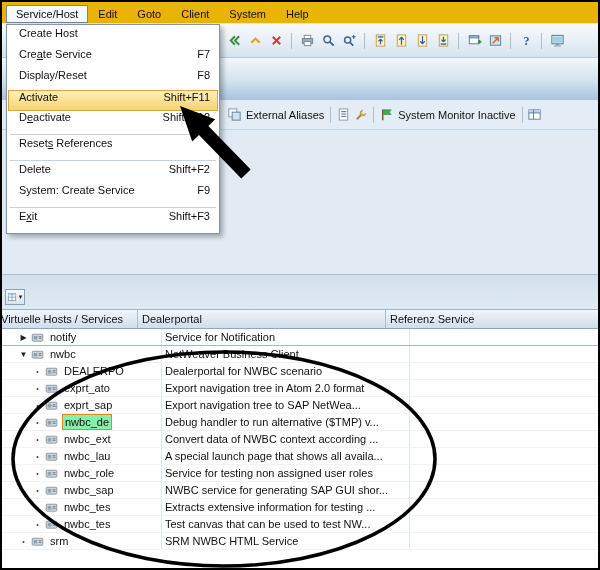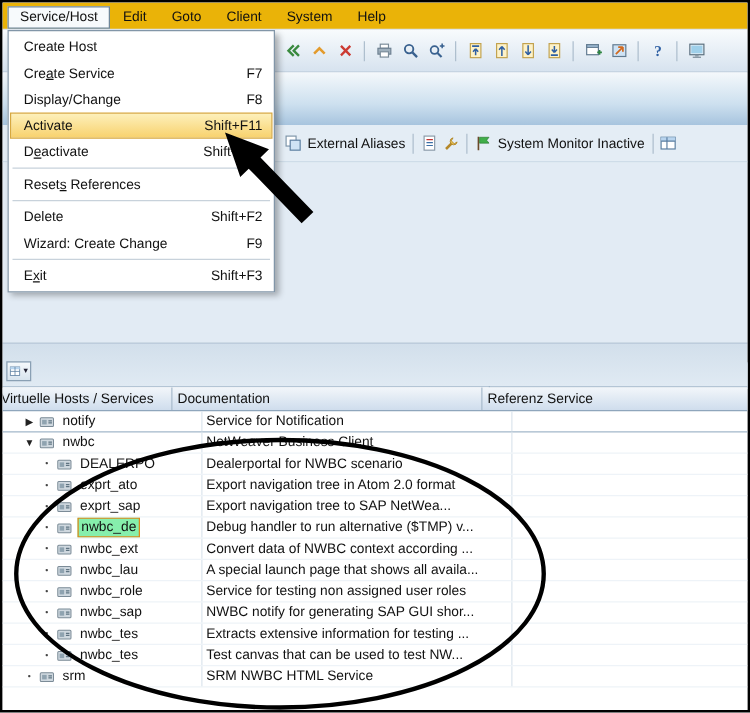--- a/index.html
+++ b/index.html
@@ -66,21 +66,21 @@
   .lvl2{padding-left:29px}
   .exp{width:13px;text-align:center;flex:none;color:#222;font-size:8px}
   .exp.dot{font-size:7px;color:#444}
   .svc-ico{width:14px;height:13px;flex:none;margin:0 3px 0 1px}
   .svc-ico svg{width:13px;height:13px;display:block}
   .svc-name{padding:1px 2px}
   .svc-name.found{background:#86efac;border:1px solid #db8a1c;line-height:12px}
 
   
   .ctx{position:absolute;left:4px;top:22px;width:214px;background:#fff;border:1px solid #8296a8;box-shadow:3px 3px 5px rgba(0,0,0,.3);z-index:30;padding:2px 1px}
-  .menu-item{height:21px;display:flex;align-items:center;padding:0 8px 0 11px}
+  .menu-item{height:21px;display:flex;padding:0 8px 0 11px}
   .menu-item.hl{background:linear-gradient(#fdf0bb,#f8d26e);border:1px solid #d7a83e;padding:0 7px 0 10px}
   .mi-label{white-space:nowrap}
   .u{text-decoration:underline}
   .mi-short{margin-left:auto;padding-left:14px;white-space:nowrap}
   .menu-sep{height:1px;background:#c8d2db;margin:2px 2px}
 
   
   .overlay{position:absolute;left:0;top:0;width:596px;height:566px;z-index:60;pointer-events:none}
 </style>
 </head>
@@ -282,21 +282,21 @@
           <line x1="2" y1="8.2" x2="14" y2="8.2" stroke="#5b7ea0"></line>
           <line x1="8" y1="2.5" x2="8" y2="13.5" stroke="#5b7ea0"></line>
         </svg>
       <span class="dd">▼</span>
     </div>
   </div>
 
   <div class="table">
     <div class="thead">
       <div class="th th1">Virtuelle Hosts / Services</div>
-      <div class="th th2">Documentation</div>
+      <div class="th th2">Dealerportal</div>
       <div class="th th3">Referenz Service</div>
     </div>
     <div>
         <div class="trow strong">
           <div class="tc tc1 lvl1">
             <span class="exp">▶</span>
             <span class="svc-ico">
               <svg viewBox="0 0 16 16">
                 <rect x="1.5" y="4" width="13" height="8.5" rx="1" fill="#cfd8df" stroke="#7b8b97"></rect>
                 <rect x="3.3" y="6" width="4.5" height="4.5" fill="#8fa3b0"></rect>
@@ -433,21 +433,21 @@
             <span class="exp dot">•</span>
             <span class="svc-ico">
               <svg viewBox="0 0 16 16">
                 <rect x="1.5" y="4" width="13" height="8.5" rx="1" fill="#cfd8df" stroke="#7b8b97"></rect>
                 <rect x="3.3" y="6" width="4.5" height="4.5" fill="#8fa3b0"></rect>
                 <path d="M9.5 7h3.5M9.5 9h3.5" stroke="#5f7482" stroke-width="1.1"></path>
               </svg>
             </span>
             <span class="svc-name">nwbc_sap</span>
           </div>
-          <div class="tc tc2">NWBC notify for generating SAP GUI shor...</div>
+          <div class="tc tc2">NWBC service for generating SAP GUI shor...</div>
           <div class="tc tc3"></div>
         </div>
         <div class="trow">
           <div class="tc tc1 lvl2">
             <span class="exp dot">•</span>
             <span class="svc-ico">
               <svg viewBox="0 0 16 16">
                 <rect x="1.5" y="4" width="13" height="8.5" rx="1" fill="#cfd8df" stroke="#7b8b97"></rect>
                 <rect x="3.3" y="6" width="4.5" height="4.5" fill="#8fa3b0"></rect>
                 <path d="M9.5 7h3.5M9.5 9h3.5" stroke="#5f7482" stroke-width="1.1"></path>
@@ -494,21 +494,21 @@
   <div class="ctx">
       <div class="menu-item">
         <span class="mi-label"><span>Create Host</span><span class="u"></span><span></span></span>
         <span class="mi-short"></span>
       </div>
       <div class="menu-item">
         <span class="mi-label"><span>Cre</span><span class="u">a</span><span>te Service</span></span>
         <span class="mi-short">F7</span>
       </div>
       <div class="menu-item">
-        <span class="mi-label"><span>Display/Change</span><span class="u"></span><span></span></span>
+        <span class="mi-label"><span>Display/Reset</span><span class="u"></span><span></span></span>
         <span class="mi-short">F8</span>
       </div>
       <div class="menu-item hl">
         <span class="mi-label"><span>Activate</span><span class="u"></span><span></span></span>
         <span class="mi-short">Shift+F11</span>
       </div>
       <div class="menu-item">
         <span class="mi-label"><span>D</span><span class="u">e</span><span>activate</span></span>
         <span class="mi-short">Shift+F12</span>
       </div>
@@ -516,21 +516,21 @@
       <div class="menu-item">
         <span class="mi-label"><span>Reset</span><span class="u">s</span><span> References</span></span>
         <span class="mi-short"></span>
       </div>
       <div class="menu-sep"></div>
       <div class="menu-item">
         <span class="mi-label"><span>Delete</span><span class="u"></span><span></span></span>
         <span class="mi-short">Shift+F2</span>
       </div>
       <div class="menu-item">
-        <span class="mi-label"><span>Wizard: Create Change</span><span class="u"></span><span></span></span>
+        <span class="mi-label"><span>System: Create Service</span><span class="u"></span><span></span></span>
         <span class="mi-short">F9</span>
       </div>
       <div class="menu-sep"></div>
       <div class="menu-item">
         <span class="mi-label"><span>E</span><span class="u">x</span><span>it</span></span>
         <span class="mi-short">Shift+F3</span>
       </div>
     </div>
 
   <svg class="overlay" viewBox="0 0 596 566">

